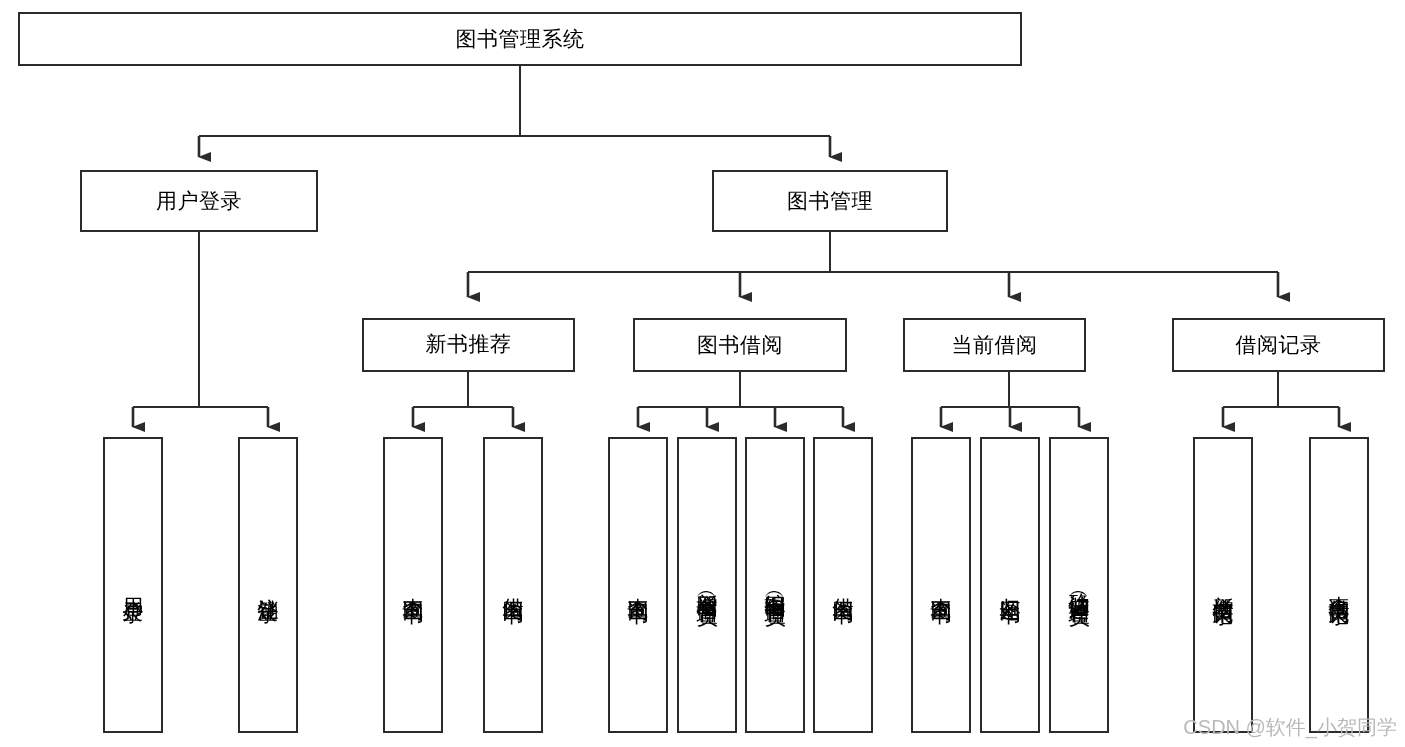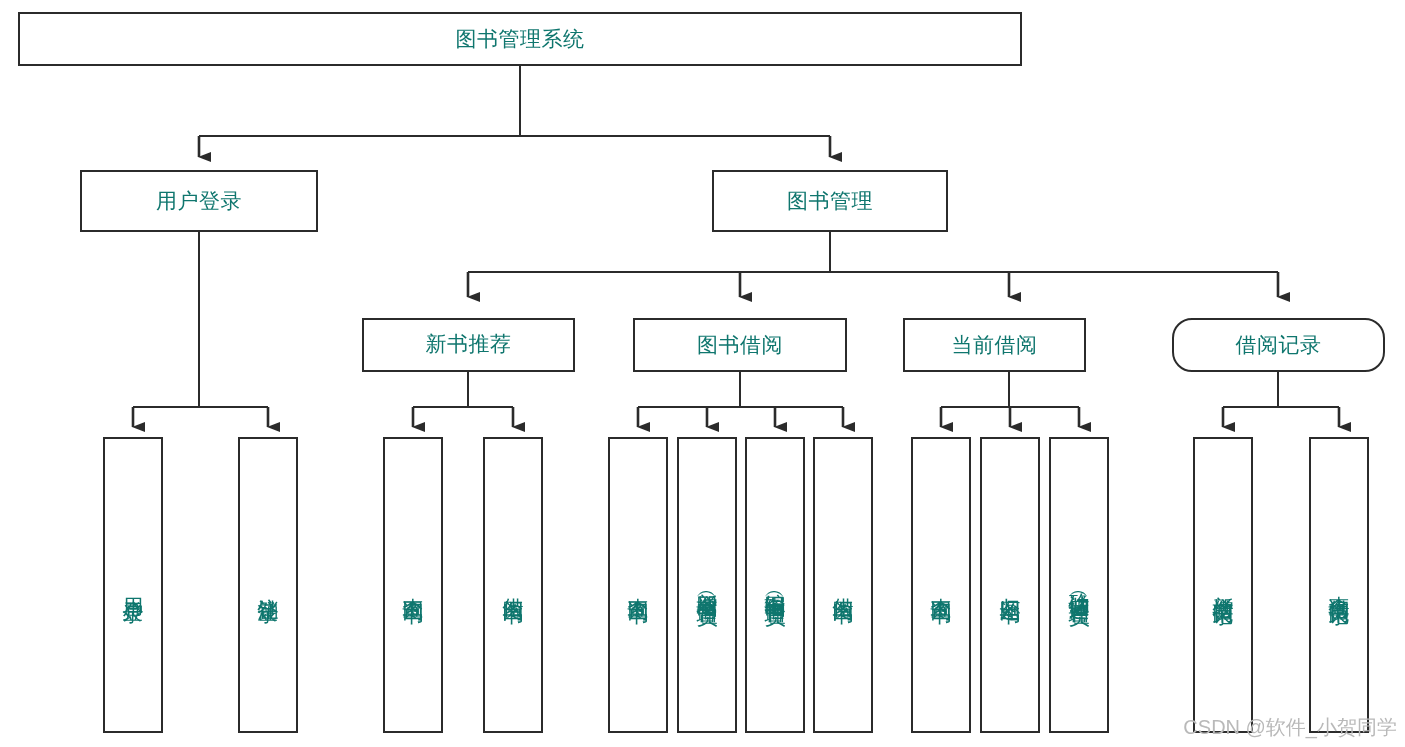--- a/index.html
+++ b/index.html
@@ -27,21 +27,21 @@
     pointer-events: none;
   }
   .node {
     position: absolute;
     box-sizing: border-box;
     background: #ffffff;
     border: 2px solid #2b2b2b;
     display: flex;
     align-items: center;
     justify-content: center;
-    color: #0f766e;
+    color: #000000;
   }
   .node.horizontal {
     font-size: 21px;
     letter-spacing: 0.5px;
     line-height: 1.1;
     white-space: nowrap;
   }
   .node.vertical {
     writing-mode: vertical-rl;
     text-orientation: upright;
@@ -171,21 +171,21 @@
 
   <div class="node horizontal" style="left:362px; top:318px; width:213px; height:54px;font-family:Liberation Serif, serif;">
     <span class="node-label">新书推荐</span>
   </div>
   <div class="node horizontal" style="left:633px; top:318px; width:214px; height:54px;">
     <span class="node-label">图书借阅</span>
   </div>
   <div class="node horizontal" style="left:903px; top:318px; width:183px; height:54px;">
     <span class="node-label">当前借阅</span>
   </div>
-  <div class="node horizontal" style="left:1172px; top:318px; width:213px; height:54px;border-radius:20px;">
+  <div class="node horizontal" style="left:1172px; top:318px; width:213px; height:54px;">
     <span class="node-label">借阅记录</span>
   </div>
 
   <div class="node vertical" style="left:103px; top:437px; width:60px; height:296px;">
     <span class="node-label">用户登录</span>
   </div>
   <div class="node vertical" style="left:238px; top:437px; width:60px; height:296px;">
     <span class="node-label">注销登录</span>
   </div>
 

